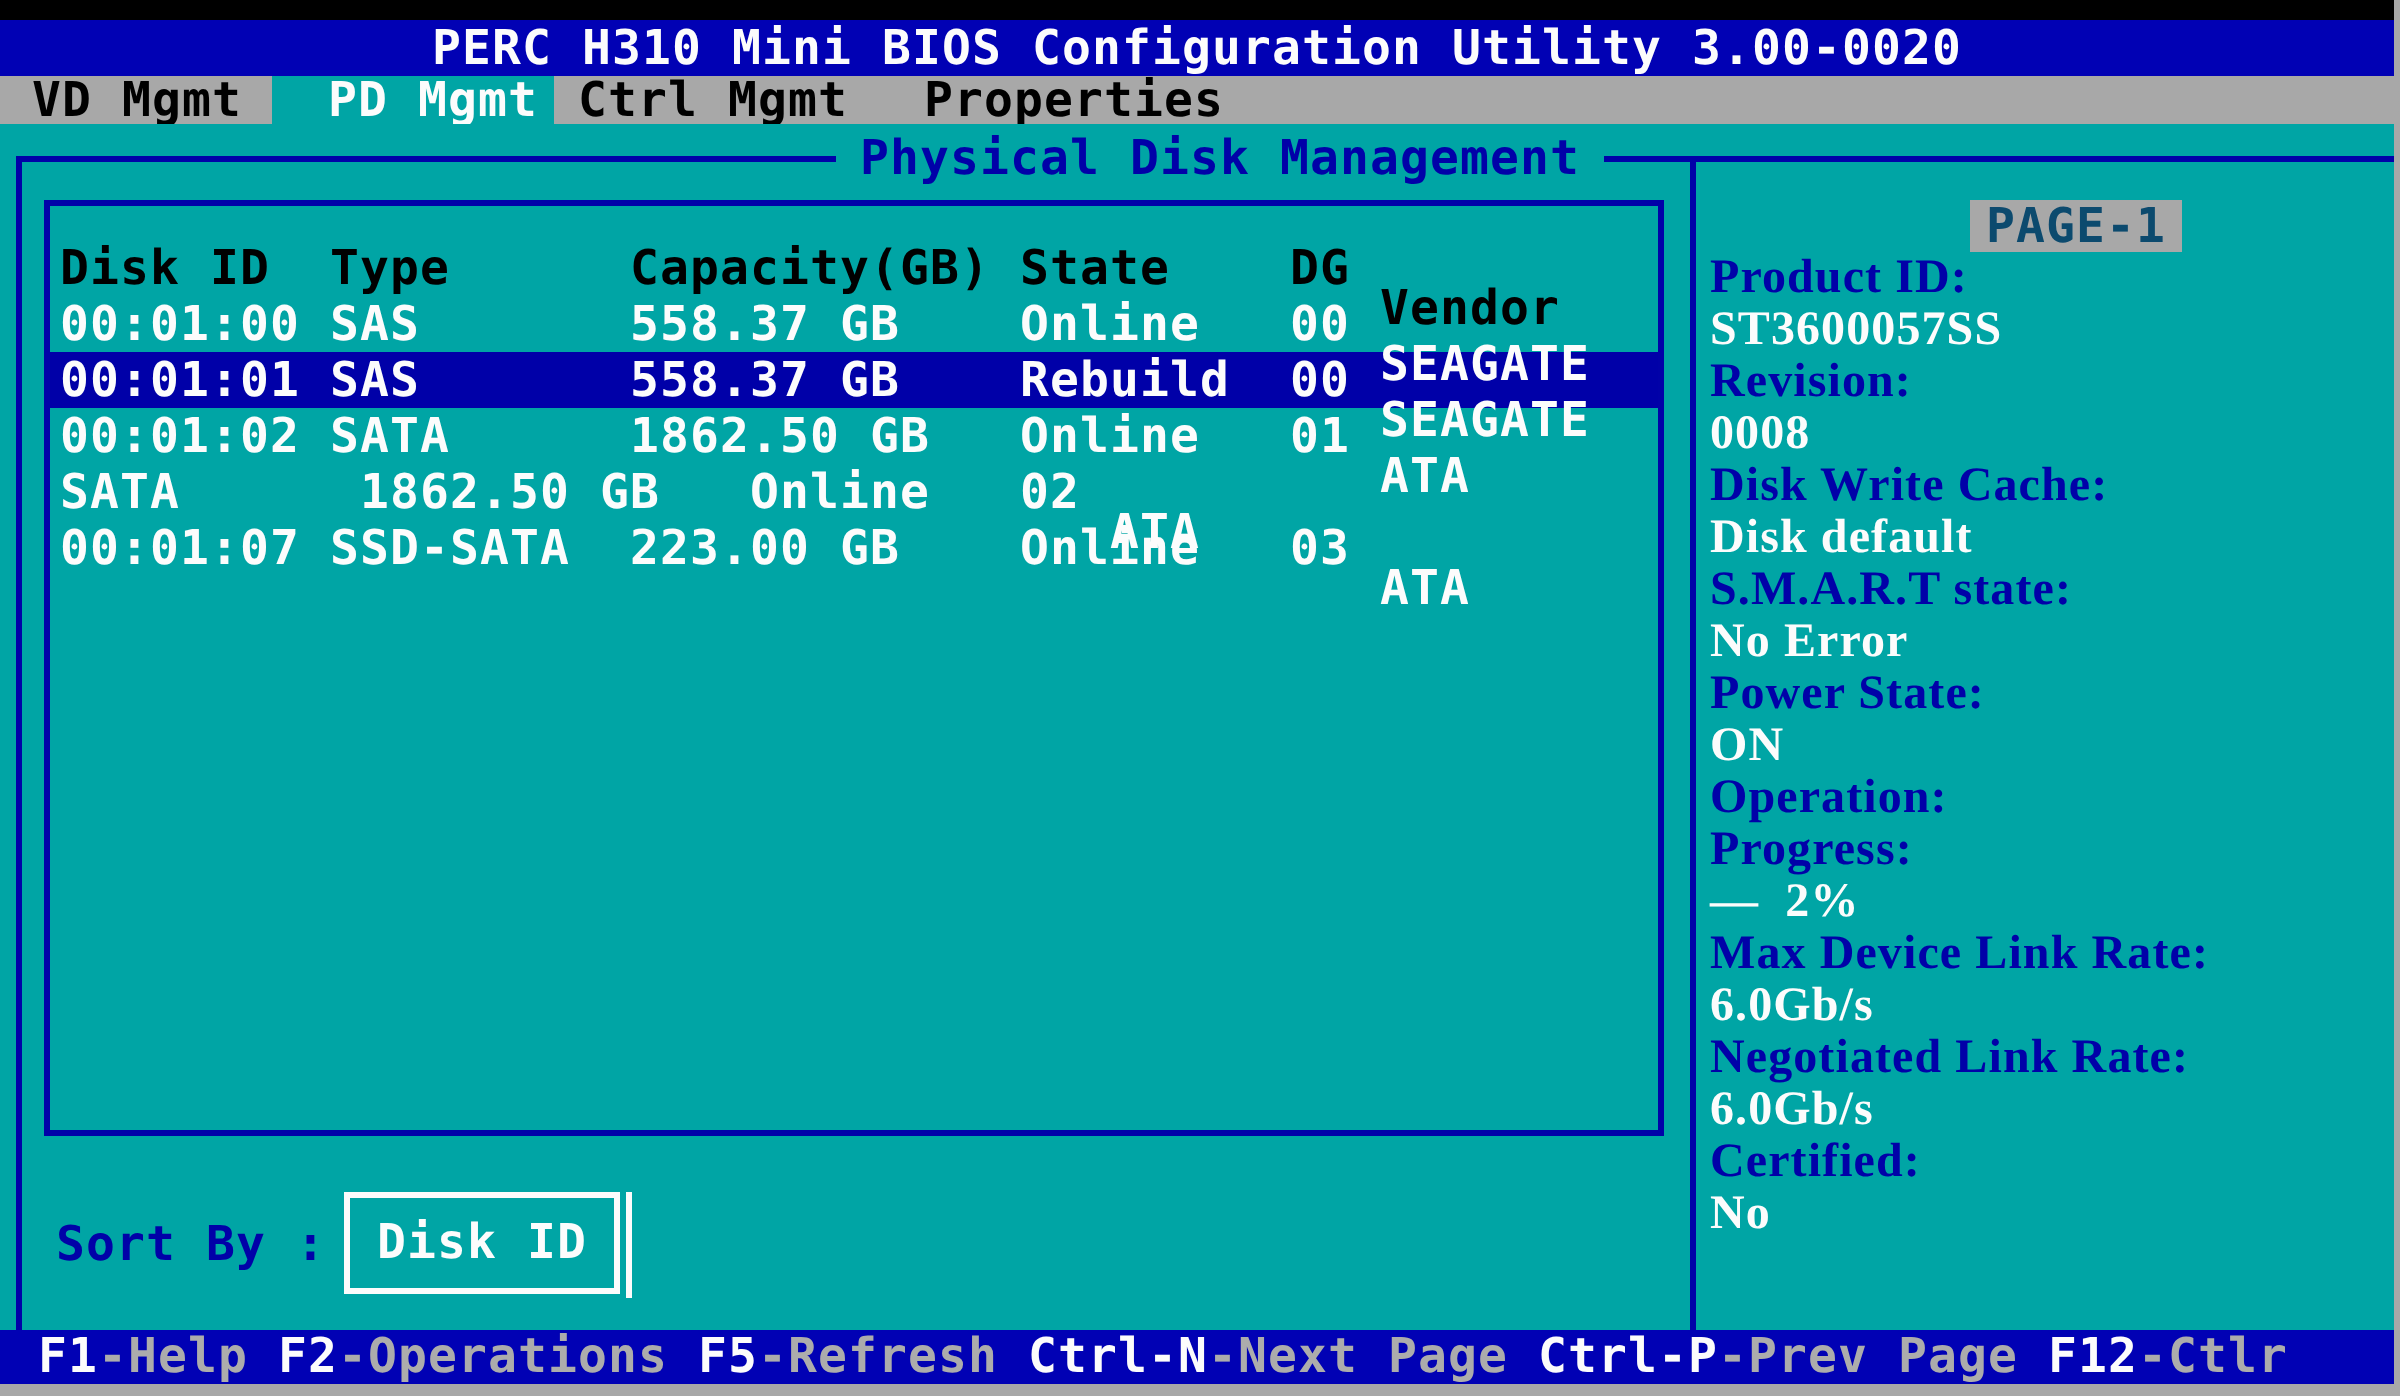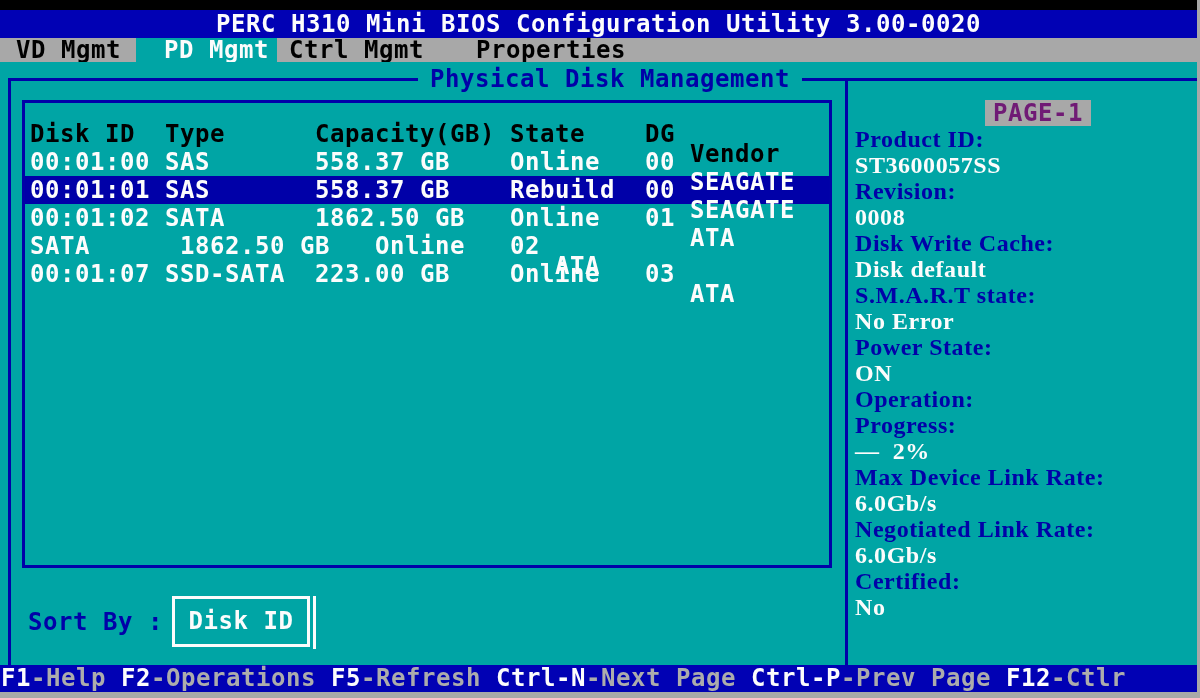--- a/index.html
+++ b/index.html
@@ -55,48 +55,48 @@
   .sort-box{
     position:absolute;left:172px;top:534px;width:138px;height:51px;
     border:3px solid var(--white);color:var(--white);
     text-align:center;line-height:45px;
   }
   .sort-box-shadow{position:absolute;left:313px;top:534px;width:3px;height:53px;background:var(--white);}
 
   .details{position:absolute;left:848px;top:38px;width:349px;}
   .d-line{height:26px;line-height:26px;padding-left:7px;white-space:pre;font-family:Liberation Serif, serif;}
   .page-line{height:26px;line-height:26px;}
-  .page-badge{display:inline-block;margin-left:137px;padding:0 8px;background:var(--gray);color:#701a75;height:26px;line-height:26px;text-align:right;}
+  .page-badge{display:inline-block;margin-left:137px;padding:0 8px;background:var(--gray);color:#0c4a6e;height:26px;line-height:26px;text-align:right;}
   .d-label{color:var(--border-blue);}
   .d-value{color:var(--white);}
 
   .keybar{
     position:absolute;left:0;top:665px;width:1197px;height:27px;
-    background:var(--bar-blue);line-height:27px;padding-left:1px;white-space:pre;
+    background:var(--bar-blue);line-height:27px;padding-left:19px;white-space:pre;
   }
   .keybar .k{color:var(--white);}
   .keybar .l{color:var(--key-label);}
   .overscan-bottom{position:absolute;left:0;top:692px;width:1200px;height:6px;background:var(--gray);}
   .overscan-right{position:absolute;left:1197px;top:0;width:3px;height:698px;background:var(--gray);}
 </style>
 </head>
 <body>
 
 <div class="screen">
   <div class="overscan-top"></div>
 
   <div class="title-bar">
     <span>PERC H310 Mini BIOS Configuration Utility 3.00-0020</span>
   </div>
 
   <div class="menu-bar">
       <span class="menu-item" style="left: 16px;">VD Mgmt</span>
       <span class="menu-item selected" style="left: 136px; width: 141px; padding-left: 20px;">PD Mgmt</span>
       <span class="menu-item" style="left: 289px;">Ctrl Mgmt</span>
-      <span class="menu-item" style="left: 476px;">Properties</span>
+      <span class="menu-item" style="left: 462px;">Properties</span>
     </div>
 
   <div class="main">
     <div class="outer-top-line"></div>
     <div class="outer-left-line"></div>
     <div class="divider-line"></div>
     <div class="panel-title">Physical Disk Management</div>
 
     <div class="disk-box">
       <div class="trow header">

